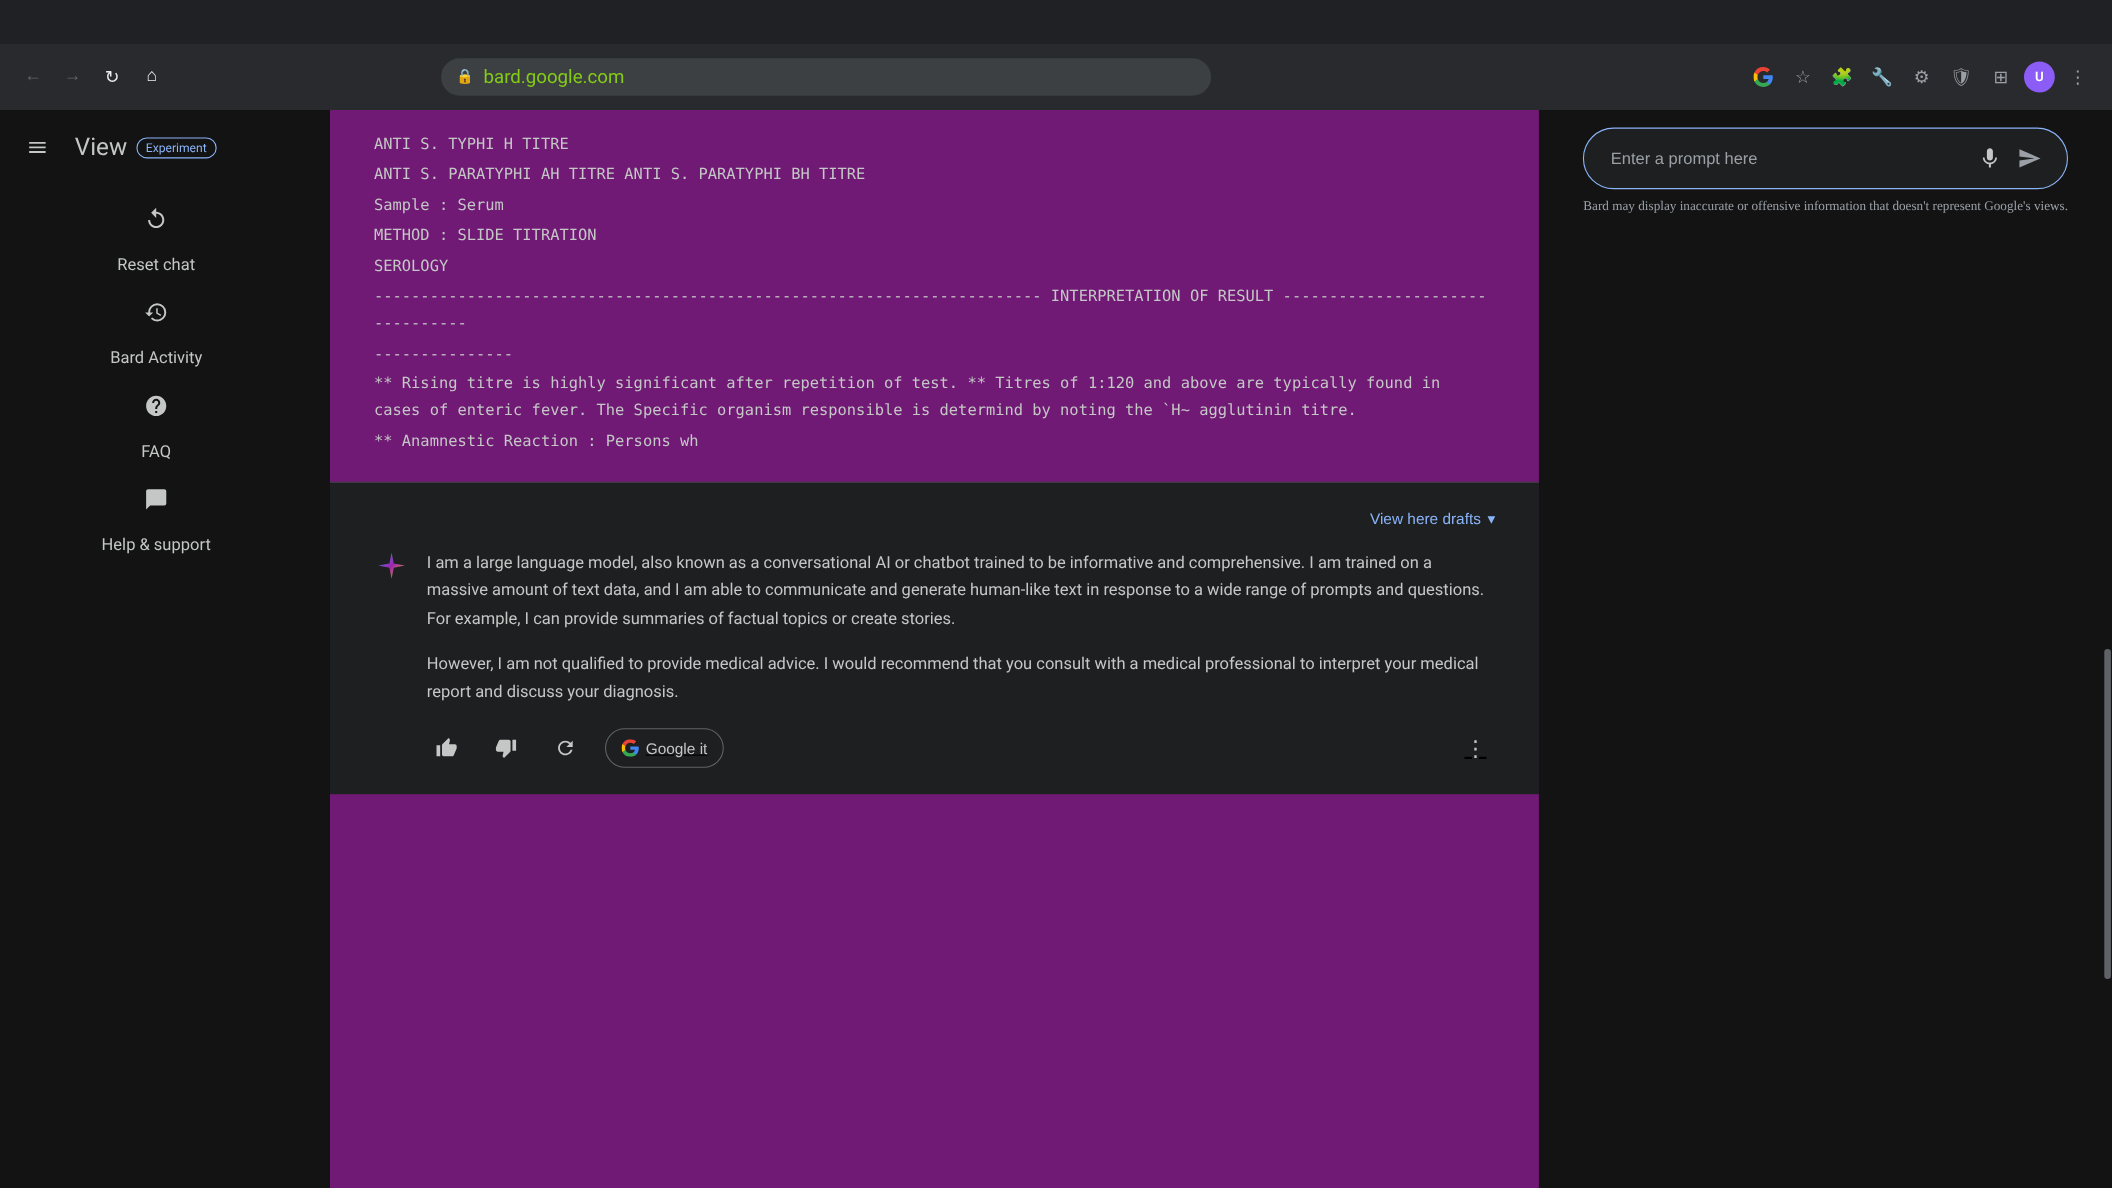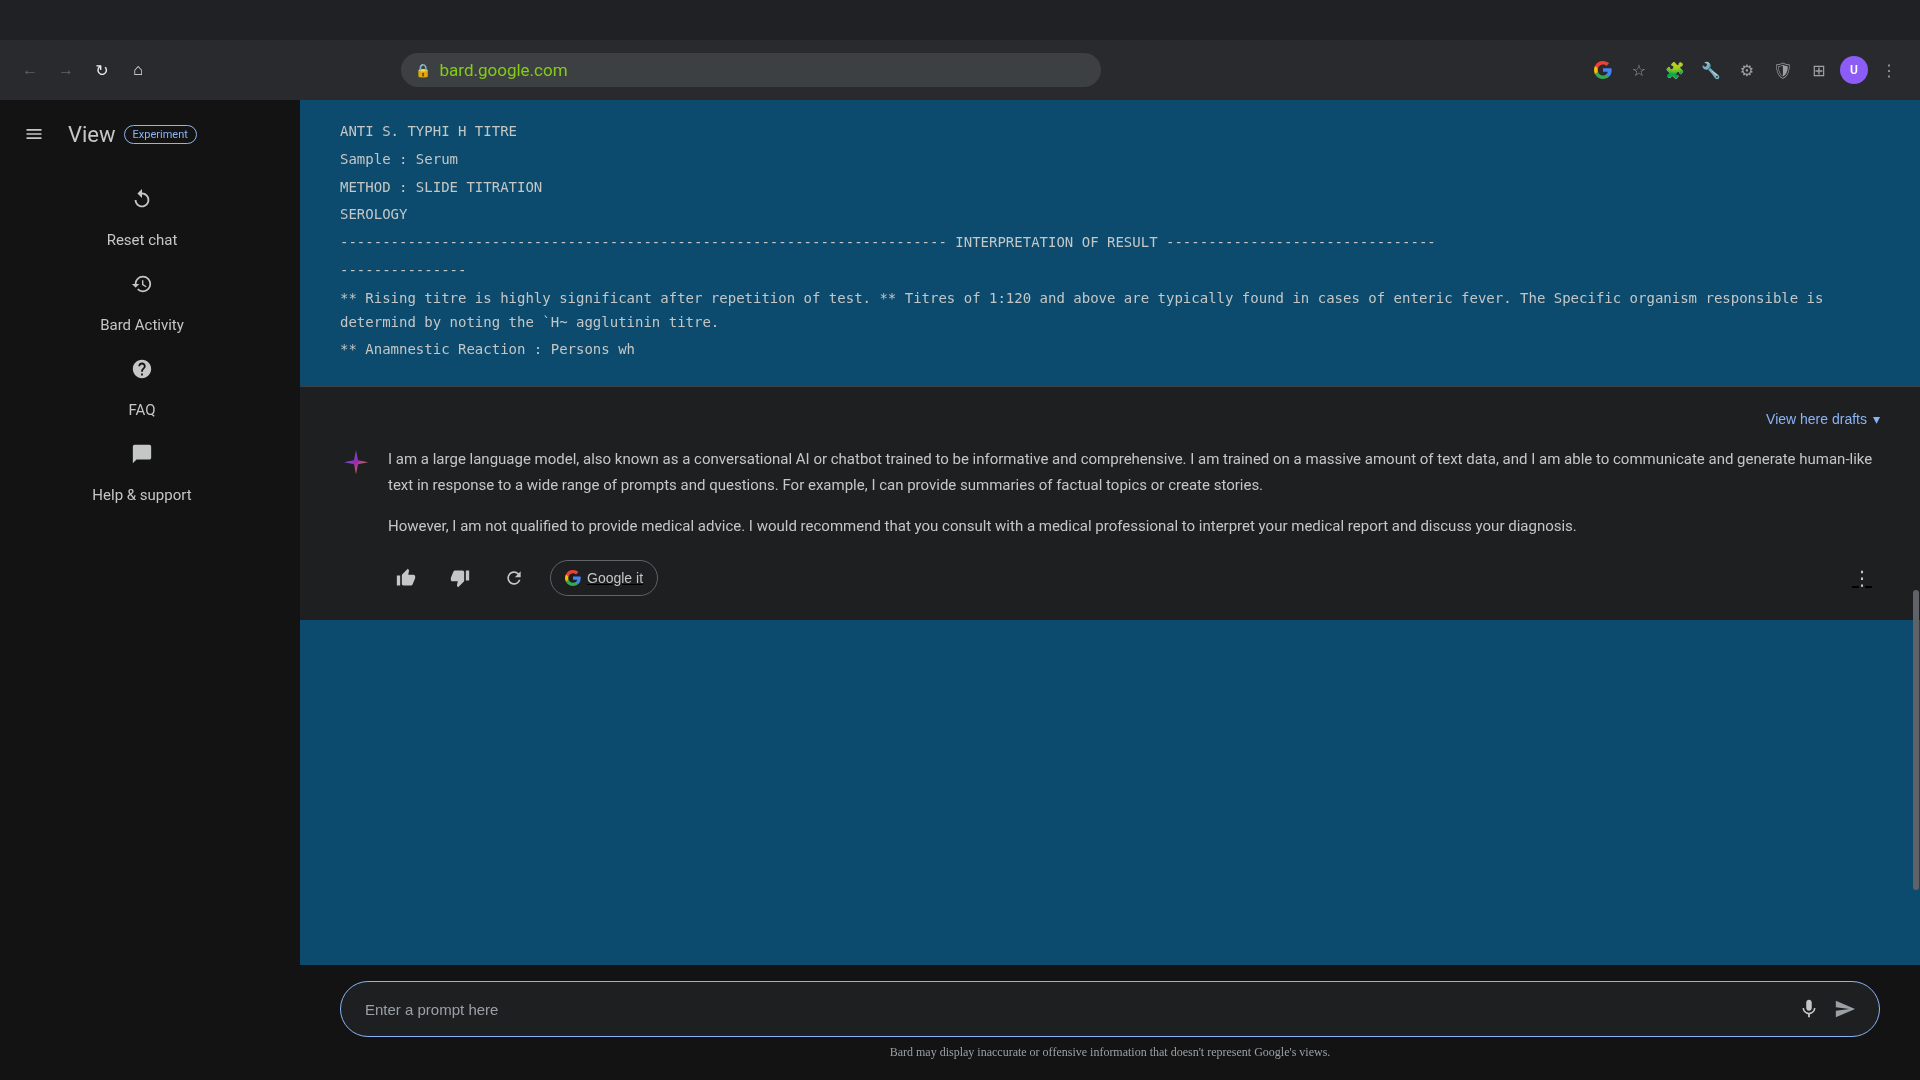--- a/index.html
+++ b/index.html
@@ -181,23 +181,23 @@
     }
 
     .sidebar-icon {
       font-size: 20px;
       color: #c4c7c5;
     }
 
     
     .main-content {
       flex: 1;
-      background: #0c4a6e;
-      display: flex;
-      flex-direction: column;
+      background: #701a75;
+      display: flex;
+      flex-direction: row;
       overflow: hidden;
       position: relative;
     }
 
     
     .chat-area {
       flex: 1;
       overflow-y: auto;
       padding: 20px 0;
     }
@@ -515,20 +515,21 @@
         <span>Help &amp; support</span>
       </div>
     </nav>
   </div>
 
   <div class="main-content">
     <div class="chat-area">
 
       <div class="medical-report">
         <p>ANTI S. TYPHI H TITRE</p>
+        <p>ANTI S. PARATYPHI AH TITRE  ANTI S. PARATYPHI BH TITRE</p>
         <p>Sample : Serum</p>
         <p>METHOD : SLIDE TITRATION</p>
         <p>SEROLOGY</p>
         <p>------------------------------------------------------------------------ INTERPRETATION OF RESULT --------------------------------</p>
         <p>---------------</p>
         <p>** Rising titre is highly significant after repetition of test. ** Titres of 1:120 and above are typically found in cases of enteric fever. The Specific organism responsible is determind by noting the `H~ agglutinin titre.</p>
         <p>** Anamnestic Reaction : Persons wh</p>
       </div>
 
       <div class="bard-response-wrapper">

